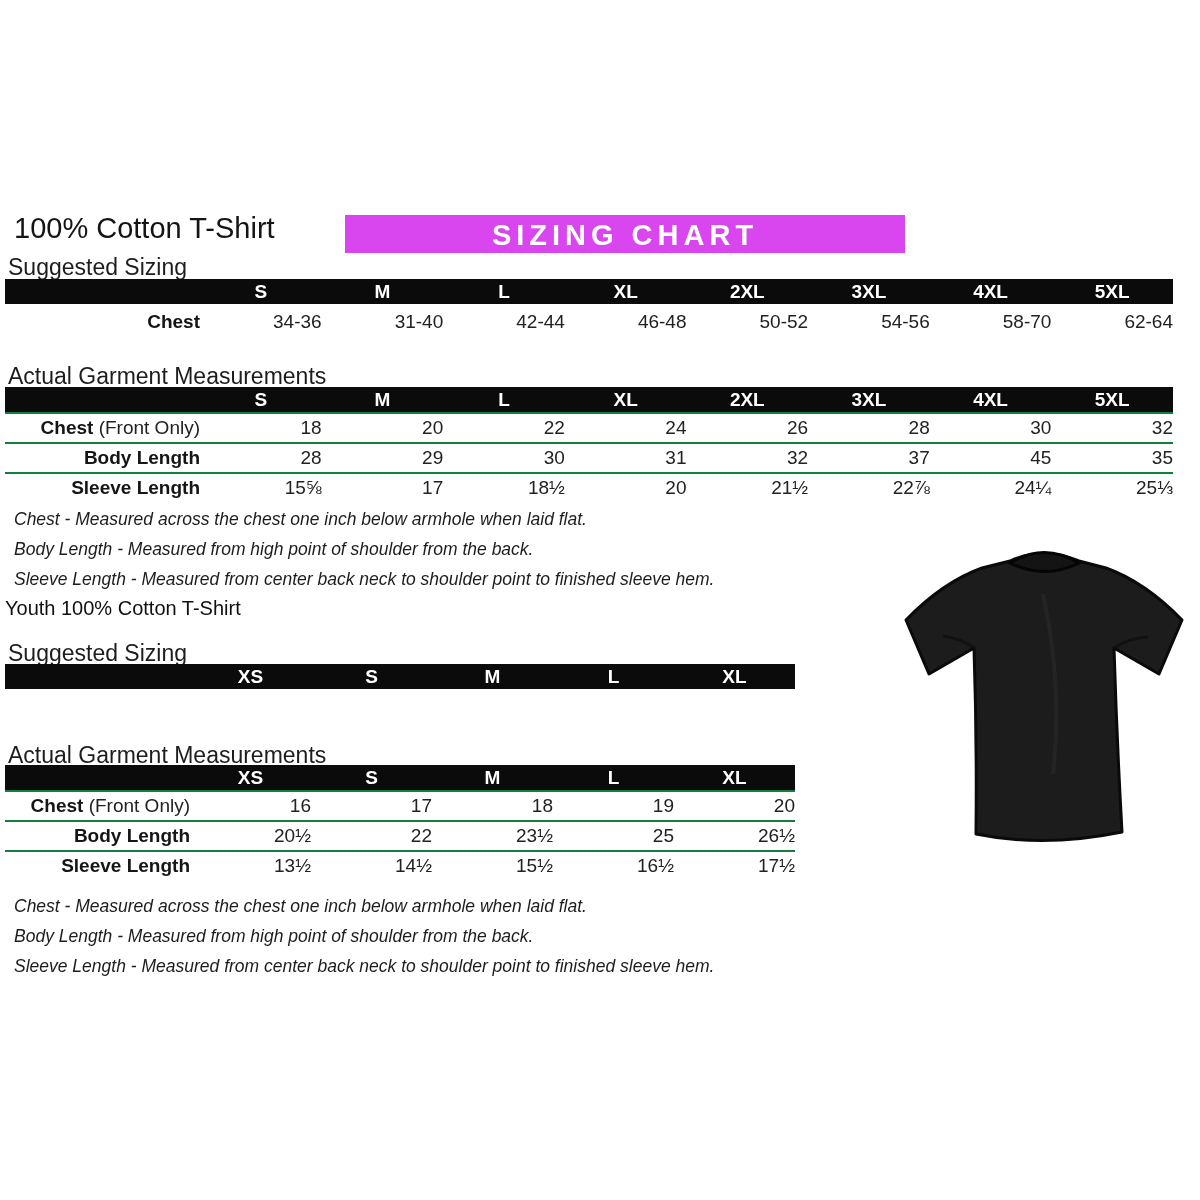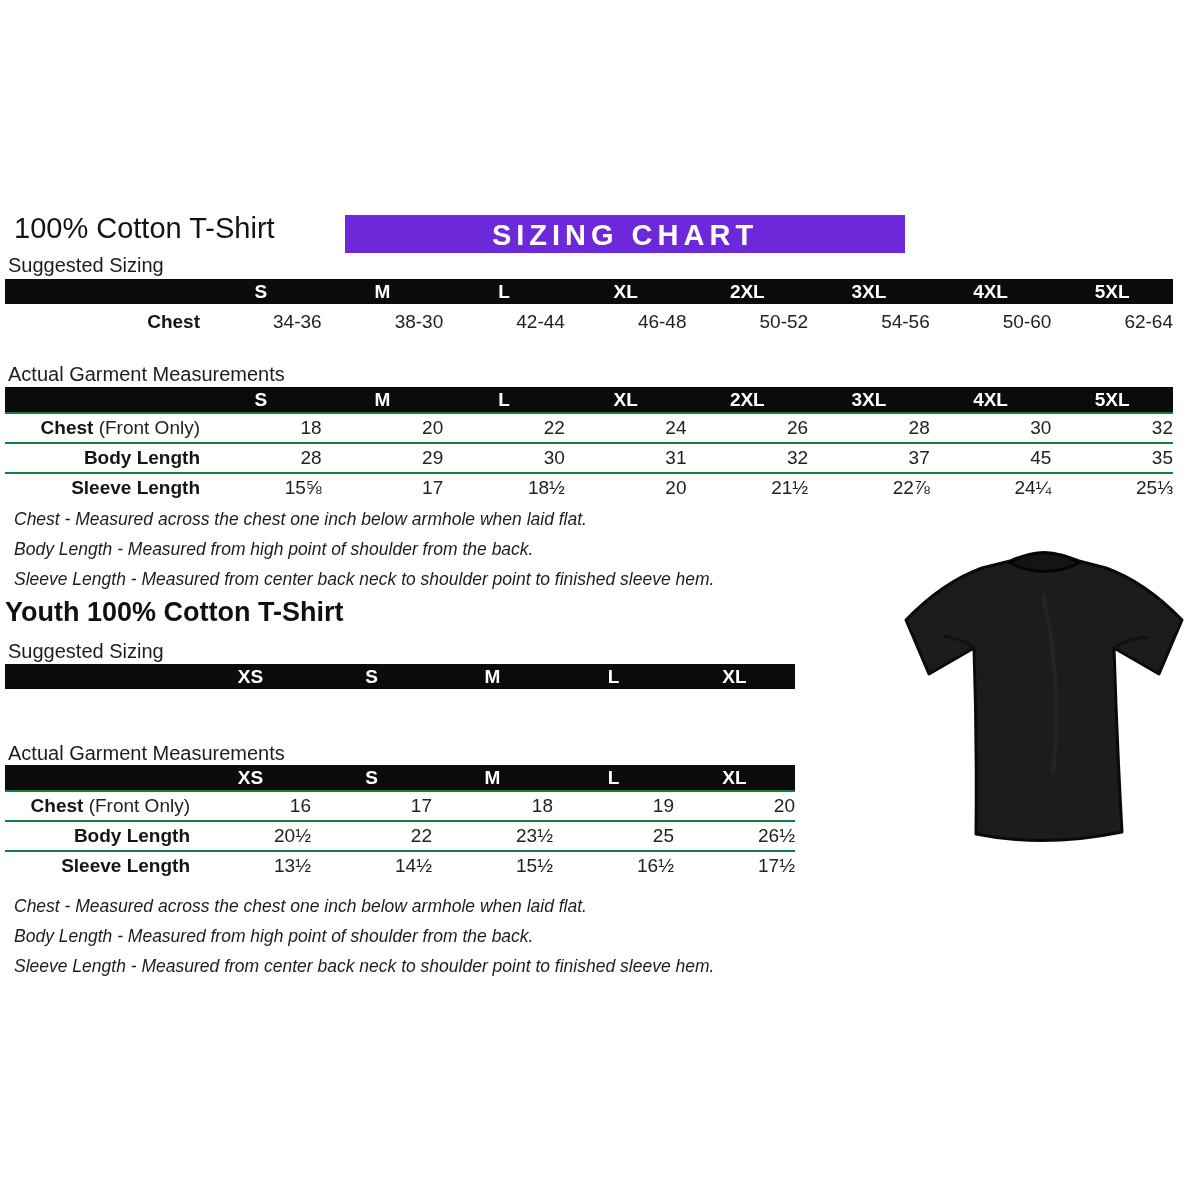--- a/index.html
+++ b/index.html
@@ -1,40 +1,40 @@
 <!DOCTYPE html>
 <html><head>
 <meta charset="utf-8">
 <style>
   html,body{margin:0;padding:0;background:#fff;}
   #page{position:relative;width:1200px;height:1200px;background:#fff;overflow:hidden;
         font-family:"Liberation Sans", sans-serif;color:#1d1d1d;margin-top:48px;}
 
   .title{position:absolute;left:14px;top:164px;font-size:29px;font-weight:400;color:#141414;}
-  .banner{position:absolute;left:345px;top:167px;width:560px;height:38px;background:#6d28d9;
+  .banner{position:absolute;left:345px;top:167px;width:560px;height:38px;background:#d946ef;
           color:#fff;font-weight:800;font-size:29px;letter-spacing:5px;text-align:center;
           line-height:40px;}
-  .section-label{position:absolute;font-size:20px;color:#1d1d1d;}
+  .section-label{position:absolute;font-size:23px;color:#1d1d1d;}
 
   .size-table{position:absolute;}
   .trow{display:grid;align-items:center;}
   .adult .trow{grid-template-columns:195px repeat(8,1fr);}
   .youth-cols .trow{grid-template-columns:185px repeat(5,1fr);}
   .thead{background:#0b0b0b;color:#fff;height:25px;}
   .thead .tcell{font-weight:700;font-size:19px;text-align:center;}
   .tbody .tcell{font-size:19px;text-align:right;color:#222;}
   .suggested .tbody{height:35px;}
   .actual .tbody{height:28px;border-top:2px solid #15803d;}
   .label-cell{text-align:center;padding-left:10px;font-size:19px;}
   .label-cell b{font-weight:700;color:#151515;}
 
   .notes{position:absolute;font-size:17.5px;line-height:30px;color:#1d1d1d;font-style:italic;}
   .notes div{white-space:nowrap;}
 
-  .youth-title{position:absolute;left:5px;top:549px;font-size:27px;font-weight:700;color:#101010;}
+  .youth-title{position:absolute;left:5px;top:549px;font-size:20px;font-weight:400;color:#101010;}
 
   .tshirt-wrap{position:absolute;left:893px;top:476px;width:302px;height:338px;}
 </style>
 </head>
 <body>
 
 <div id="page">
 
   <div class="title">100% Cotton T-Shirt</div>
   <div class="banner">SIZING CHART</div>
@@ -48,26 +48,26 @@
         <div class="tcell">L</div>
         <div class="tcell">XL</div>
         <div class="tcell">2XL</div>
         <div class="tcell">3XL</div>
         <div class="tcell">4XL</div>
         <div class="tcell">5XL</div>
       </div>
       <div class="trow tbody">
         <div class="tcell label-cell"><b>Chest</b></div>
         <div class="tcell">34-36</div>
-        <div class="tcell">38-30</div>
+        <div class="tcell">31-40</div>
         <div class="tcell">42-44</div>
         <div class="tcell">46-48</div>
         <div class="tcell">50-52</div>
         <div class="tcell">54-56</div>
-        <div class="tcell">50-60</div>
+        <div class="tcell">58-70</div>
         <div class="tcell">62-64</div>
       </div>
     </div>
 
   <div class="section-label" style="left:8px;top:315px;">Actual Garment Measurements</div>
   <div class="size-table adult actual" style="left:5px;top:339px;width:1168px;">
       <div class="trow thead">
         <div class="tcell label-cell"></div>
         <div class="tcell">S</div>
         <div class="tcell">M</div>

